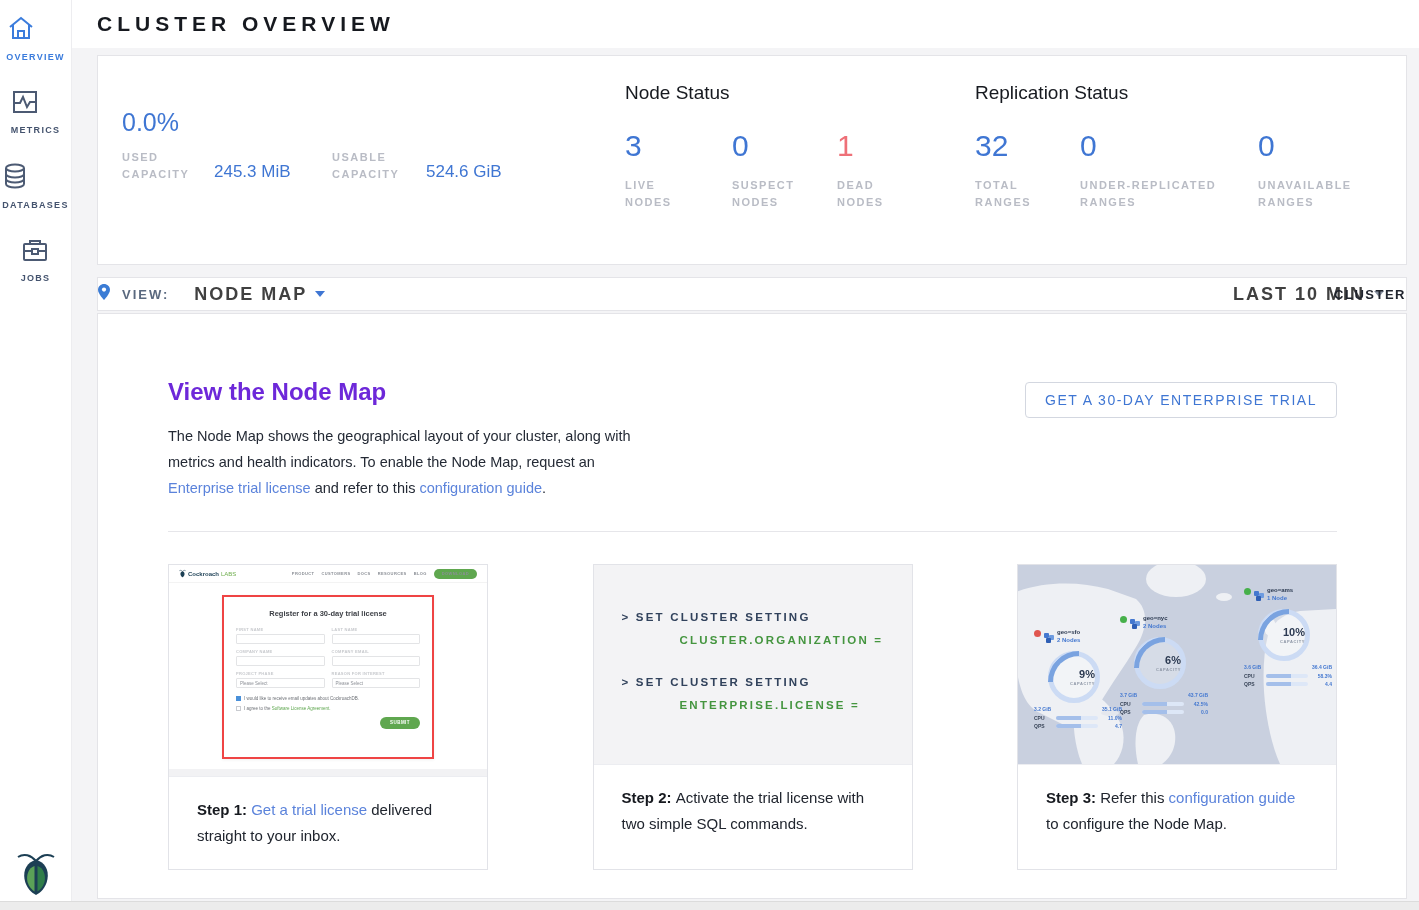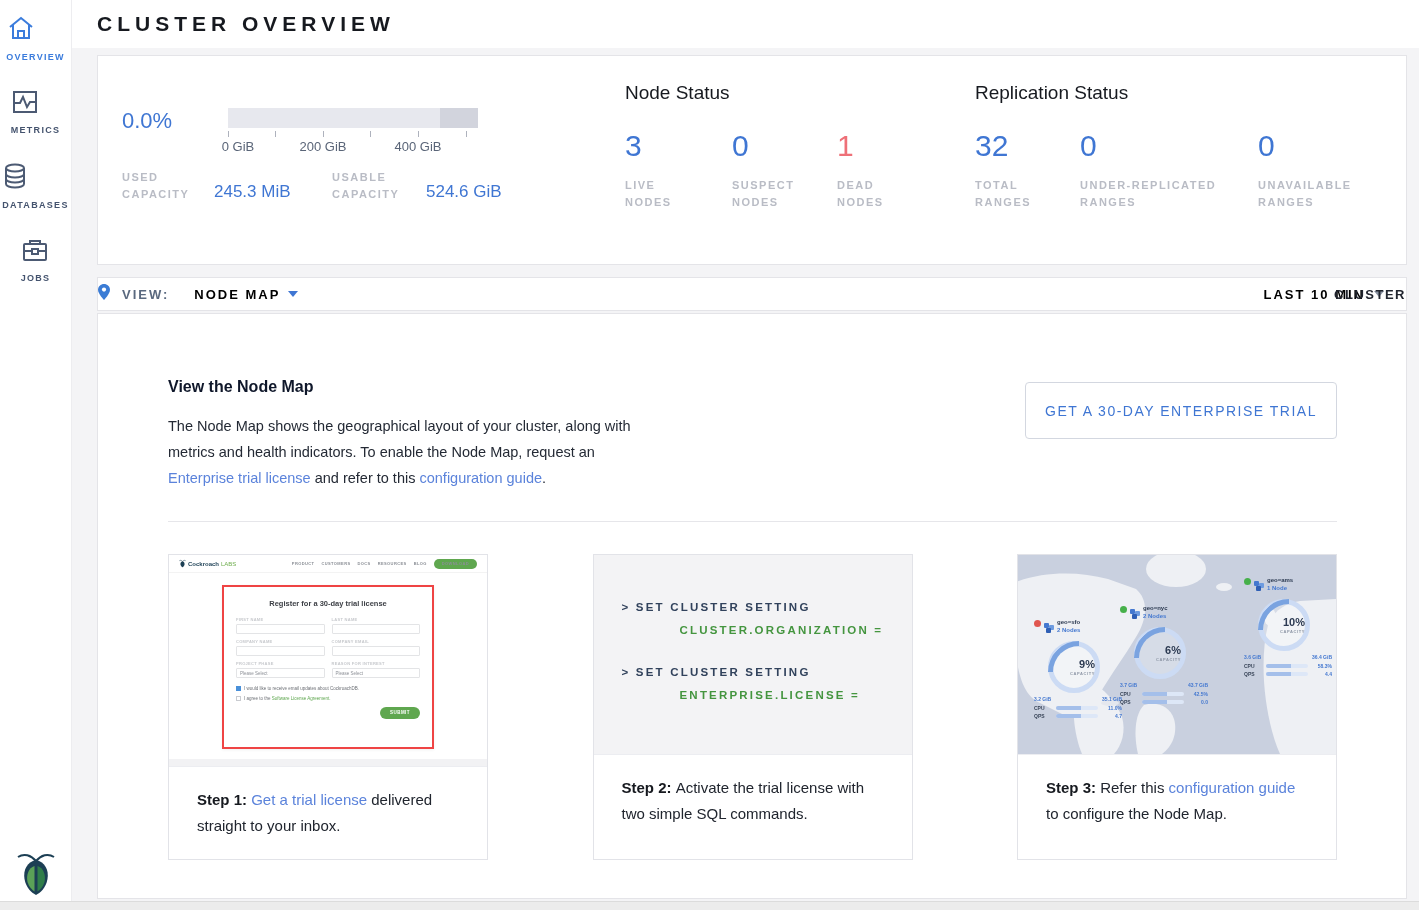--- a/index.html
+++ b/index.html
@@ -24,21 +24,21 @@
   .card { background:#fff; border:1px solid #e4e4e8; }
 
   
   .summary { height:210px; display:flex; }
   .sec-title { font-size:19px; color:#16191f; font-weight:500; }
   .cap-section { width:527px; padding:26px 0 0 24px; }
   .node-section { width:350px; padding:26px 0 0 0; }
   .repl-section { flex:1; padding:26px 0 0 0; }
 
   .gauge-row { display:flex; margin-top:26px; }
-  .cap-pct { font-size:22px; color:#3f76d3; width:106px; line-height:1; padding-top:2px; }
+  .cap-pct { font-size:25px; color:#3f76d3; width:106px; line-height:1; padding-top:2px; }
   .bar-wrap { position:relative; width:250px; }
   .bar { position:relative; width:250px; height:20px; background:#e7e8ee; overflow:hidden; }
   .bar .dark-seg { position:absolute; right:0; top:0; width:38px; height:20px; background:#d2d4dd; }
   .ticks { position:relative; height:8px; margin-top:2px; }
   .tick { position:absolute; top:1px; width:1px; height:6px; background:#aeb2bd; }
   .axis-labels { position:relative; height:16px; margin-top:1px; font-size:13px; color:#5a6578; }
   .axis-labels span { position:absolute; transform:translateX(-50%); white-space:nowrap; }
   .detail-row { display:flex; align-items:flex-end; margin-top:14px; }
   .mini-label { font-size:11px; letter-spacing:1.5px; color:#b9bcc5; font-weight:bold; line-height:17px; }
   .detail-val { font-size:17px; color:#3f76d3; margin-left:14px; padding-bottom:1px; white-space:nowrap; }
@@ -46,34 +46,34 @@
   .stat-cols { display:flex; margin-top:27px; }
   .stat-col .num { font-size:30px; color:#3f76d3; line-height:1; }
   .stat-col .num.red { color:#ee7078; }
   .stat-col .mini-label { margin-top:16px; }
 
   
   .viewbar { height:34px; margin-top:12px; display:flex; align-items:center; padding:0 22px 0 24px; position:relative; }
   .vb-left { display:flex; align-items:center; gap:25px; }
   .vb-label { font-size:13px; letter-spacing:2px; color:#5a697f; font-weight:bold; }
   .vb-select { display:flex; align-items:center; gap:8px; cursor:pointer; }
-  .vb-value { font-size:13px; letter-spacing:2px; color:#000000; font-weight:bold;text-align:right; }
+  .vb-value { font-size:18px; letter-spacing:2px; color:#404040; font-weight:bold;text-align:right; }
   .caret { width:0; height:0; border-left:5px solid transparent; border-right:5px solid transparent; border-top:6px solid #3f76d3; }
   .caret.gray { border-top-color:#8a93a3; }
   .vb-center { position:absolute; left:0; right:0; display:flex; justify-content:space-between; align-items:center; gap:8px; pointer-events:none; }
   .vb-scope { font-size:13px; letter-spacing:1.5px; color:#20242e; font-weight:bold; }
   .vb-right { margin-left:auto; display:flex; align-items:center; gap:9px; cursor:pointer; }
 
   
   .panel { margin-top:2px; height:586px; padding:64px 69px 0 70px; }
   .intro-row { display:flex; justify-content:space-between; align-items:flex-start; }
-  .nm-heading { font-size:16px; font-weight:600; color:#0f172a; }
+  .nm-heading { font-size:24px; font-weight:600; color:#6d28d9; }
   .nm-desc { margin-top:17px; width:480px; font-size:14.5px; line-height:26px; color:#242a35; }
   a.link { color:#5b83db; text-decoration:none; cursor:pointer; }
-  .trial-btn { margin-top:4px; width:312px; height:57px; background:#fff; border:1px solid #d3d7e0; border-radius:4px; color:#3f76d3; font-size:14px; letter-spacing:1.5px; font-weight:500; cursor:pointer; font-family:"Liberation Sans",sans-serif; }
+  .trial-btn { margin-top:4px; width:312px; height:36px; background:#fff; border:1px solid #d3d7e0; border-radius:4px; color:#3f76d3; font-size:14px; letter-spacing:1.5px; font-weight:500; cursor:pointer; font-family:"Liberation Sans",sans-serif; }
   .divider { border:none; border-top:1px solid #e6e6ea; margin-top:30px; }
 
   .cards-row { display:flex; justify-content:space-between; margin-top:32px; }
   .step-card { width:320px; height:306px; border:1px solid #e2e3e8; background:#fff; display:flex; flex-direction:column; }
   .card-media { height:200px; border-bottom:1px solid #ecedf1; position:relative; overflow:hidden; }
   .card-text { padding:20px 28px; font-size:15px; line-height:26px; color:#20252e; }
   .card-text b { font-weight:bold; color:#16191f; }
 
   
   .mini-site { background:#fff; height:100%; position:relative; font-family:"Liberation Sans",sans-serif; }
@@ -191,38 +191,20 @@
     <h1 class="page-title">CLUSTER OVERVIEW</h1>
   </div>
 
   <div class="content">
 
     <section class="card summary">
 
       <div class="cap-section">
         <div class="gauge-row">
           <div class="cap-pct">0.0%</div>
-          <div class="bar-wrap">
-            <div class="bar">
-                <div class="dark-seg"></div>
-              </div>
-            <div class="ticks">
-              <span class="tick" style="left:0;"></span>
-                <span class="tick" style="left:47px;"></span>
-                <span class="tick" style="left:95px;"></span>
-              <span class="tick" style="left:142px;"></span>
-                <span class="tick" style="left:190px;"></span>
-                <span class="tick" style="left:238px;"></span>
-            </div>
-            <div class="axis-labels">
-              <span style="left:10px;">0 GiB</span>
-              <span style="left:95px;">200 GiB</span>
-              <span style="left:190px;">400 GiB</span>
-            </div>
-          </div>
         </div>
         <div class="detail-row">
           <div class="mini-label" style="width:78px;">USED CAPACITY</div>
           <div class="detail-val" style="width:118px;">245.3 MiB</div>
           <div class="mini-label" style="width:80px;">USABLE CAPACITY</div>
           <div class="detail-val">524.6 GiB</div>
         </div>
       </div>
 
       <div class="node-section">

